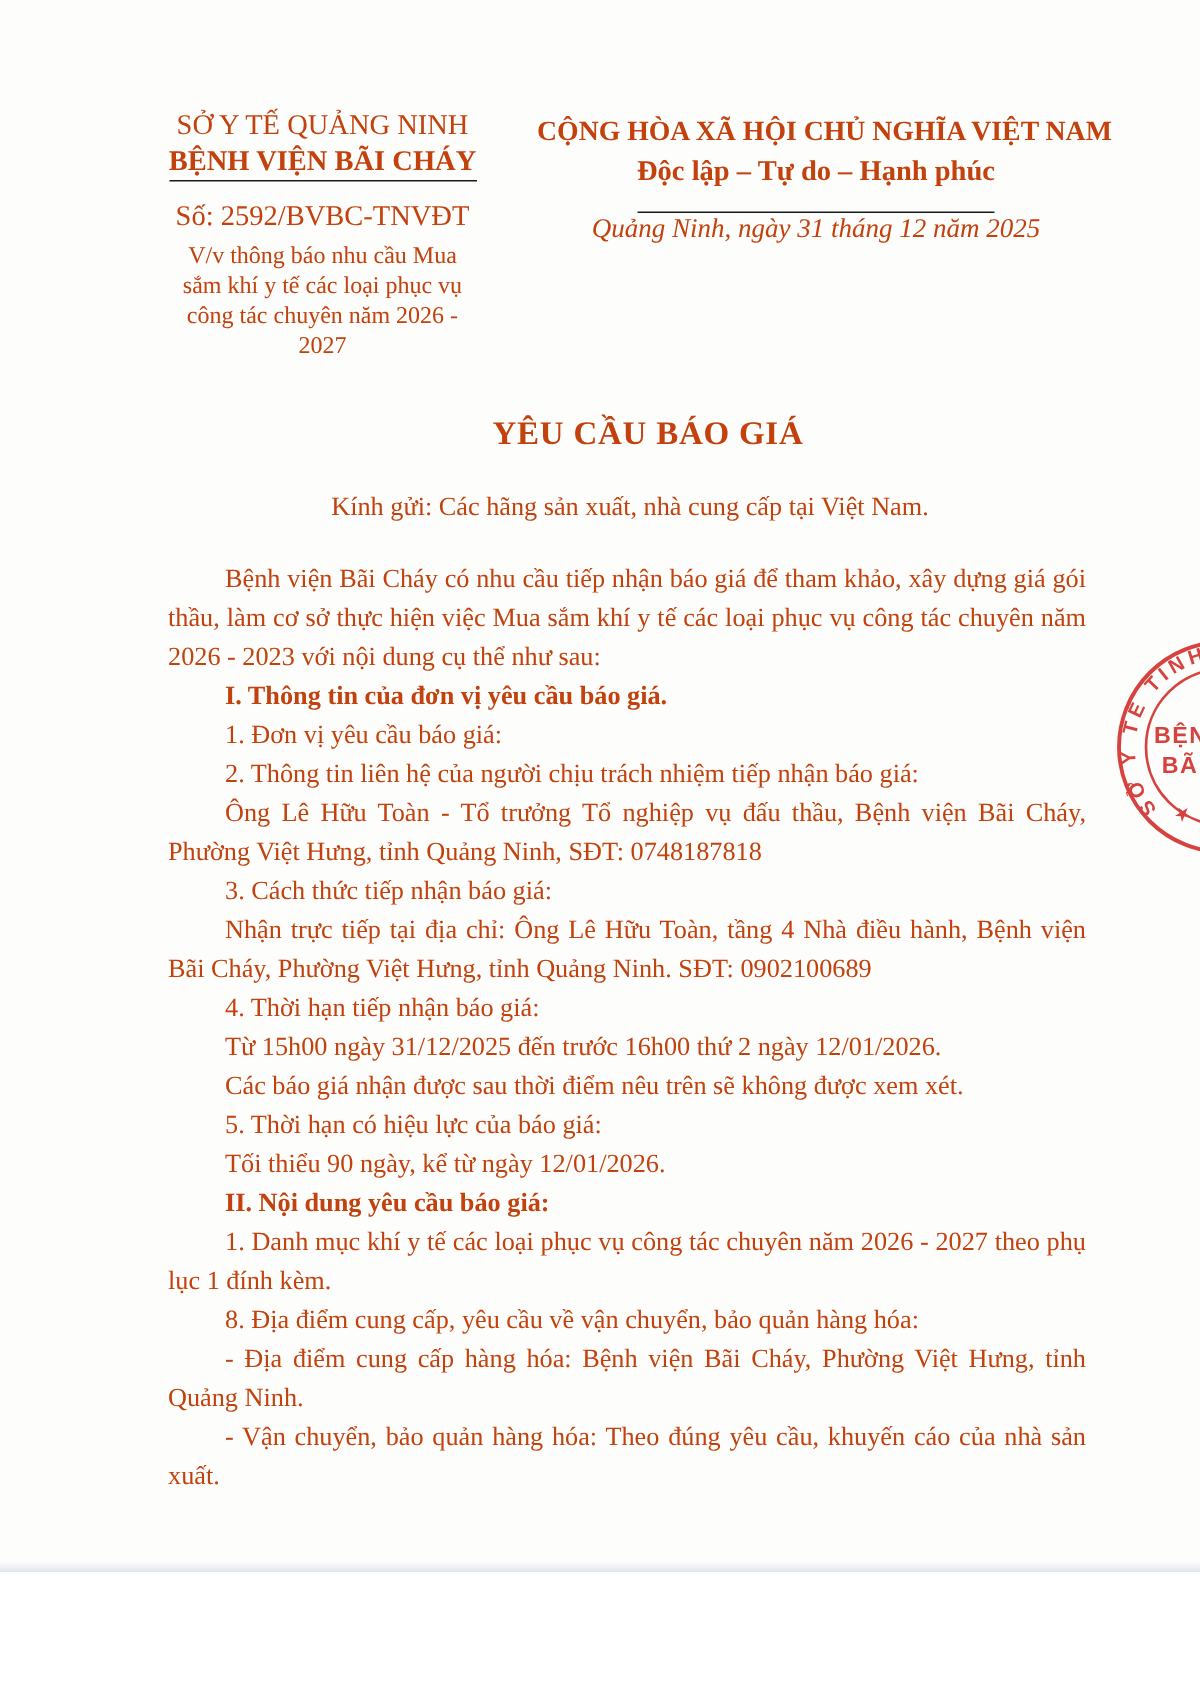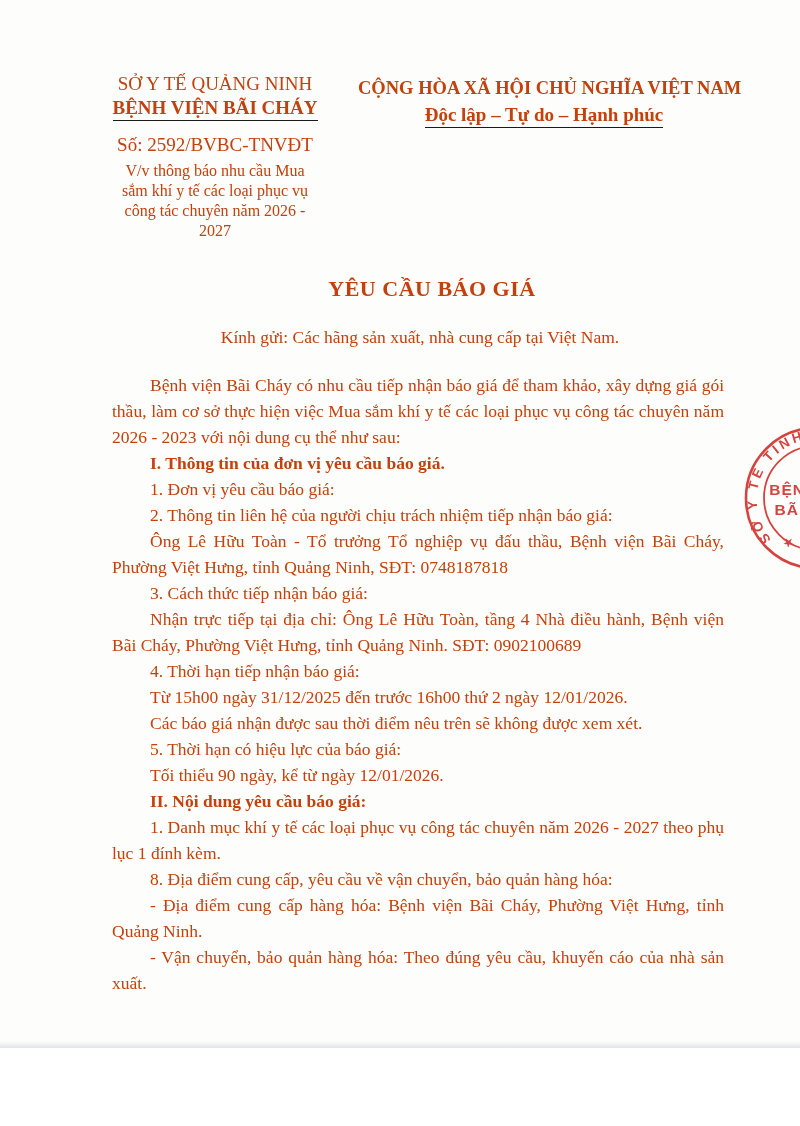--- a/index.html
+++ b/index.html
@@ -23,21 +23,21 @@
   .org-name{ font-size:19px; line-height:24px; font-weight:bold; }
   .org-name span{ border-bottom:1.6px solid #1a1a1a; padding-bottom:2px; }
   .doc-number{ font-size:19px; line-height:24px; margin-top:13px; }
   .doc-subject{ font-size:16px; line-height:20px; margin:4px auto 0; width:204px; }
 
   .header-right{
     position:absolute; left:358px; top:76px; width:372px; text-align:center;
   }
   .national-title{ font-size:18.5px; line-height:24px; font-weight:bold; white-space:nowrap; }
   .national-motto{ font-size:19px; line-height:24px; font-weight:bold; margin-top:3px; }
-  .national-motto span{ border-bottom:1.8px solid #1a1a1a; padding-bottom:2px; }
+  .national-motto span{ border-bottom:1.8px solid #1a1a1a; padding-bottom:16px; }
   .date-line{ font-size:18px; line-height:24px; font-style:italic; margin-top:13px; }
 
   
   .doc-title{
     position:absolute; left:52px; top:276px; width:760px;
     text-align:center; font-size:22px; font-weight:bold; letter-spacing:.5px;
   }
   .salutation{
     position:absolute; left:40px; top:327px; width:760px;
     text-align:center; font-size:17.5px;
@@ -71,20 +71,21 @@
   <div class="header-left">
     <div class="org-parent">SỞ Y TẾ QUẢNG NINH</div>
     <div class="org-name"><span>BỆNH VIỆN BÃI CHÁY</span></div>
     <div class="doc-number">Số: 2592/BVBC-TNVĐT</div>
     <div class="doc-subject">V/v thông báo nhu cầu Mua sắm khí y tế các loại phục vụ công tác chuyên năm 2026 - 2027</div>
   </div>
 
   <div class="header-right">
     <div class="national-title">CỘNG HÒA XÃ HỘI CHỦ NGHĨA VIỆT NAM</div>
     <div class="national-motto"><span>Độc lập – Tự do – Hạnh phúc</span></div>
+    <div class="date-line">Quảng Ninh, ngày 31 tháng 12 năm 2025</div>
   </div>
 
   <div class="doc-title">YÊU CẦU BÁO GIÁ</div>
   <div class="salutation">Kính gửi: Các hãng sản xuất, nhà cung cấp tại Việt Nam.</div>
 
   <div class="body-text">
     <p>Bệnh viện Bãi Cháy có nhu cầu tiếp nhận báo giá để tham khảo, xây dựng giá gói thầu, làm cơ sở thực hiện việc Mua sắm khí y tế các loại phục vụ công tác chuyên năm 2026 - 2023 với nội dung cụ thể như sau:</p>
     <p class="b">I. Thông tin của đơn vị yêu cầu báo giá.</p>
     <p>1. Đơn vị yêu cầu báo giá:</p>
     <p>2. Thông tin liên hệ của người chịu trách nhiệm tiếp nhận báo giá:</p>

